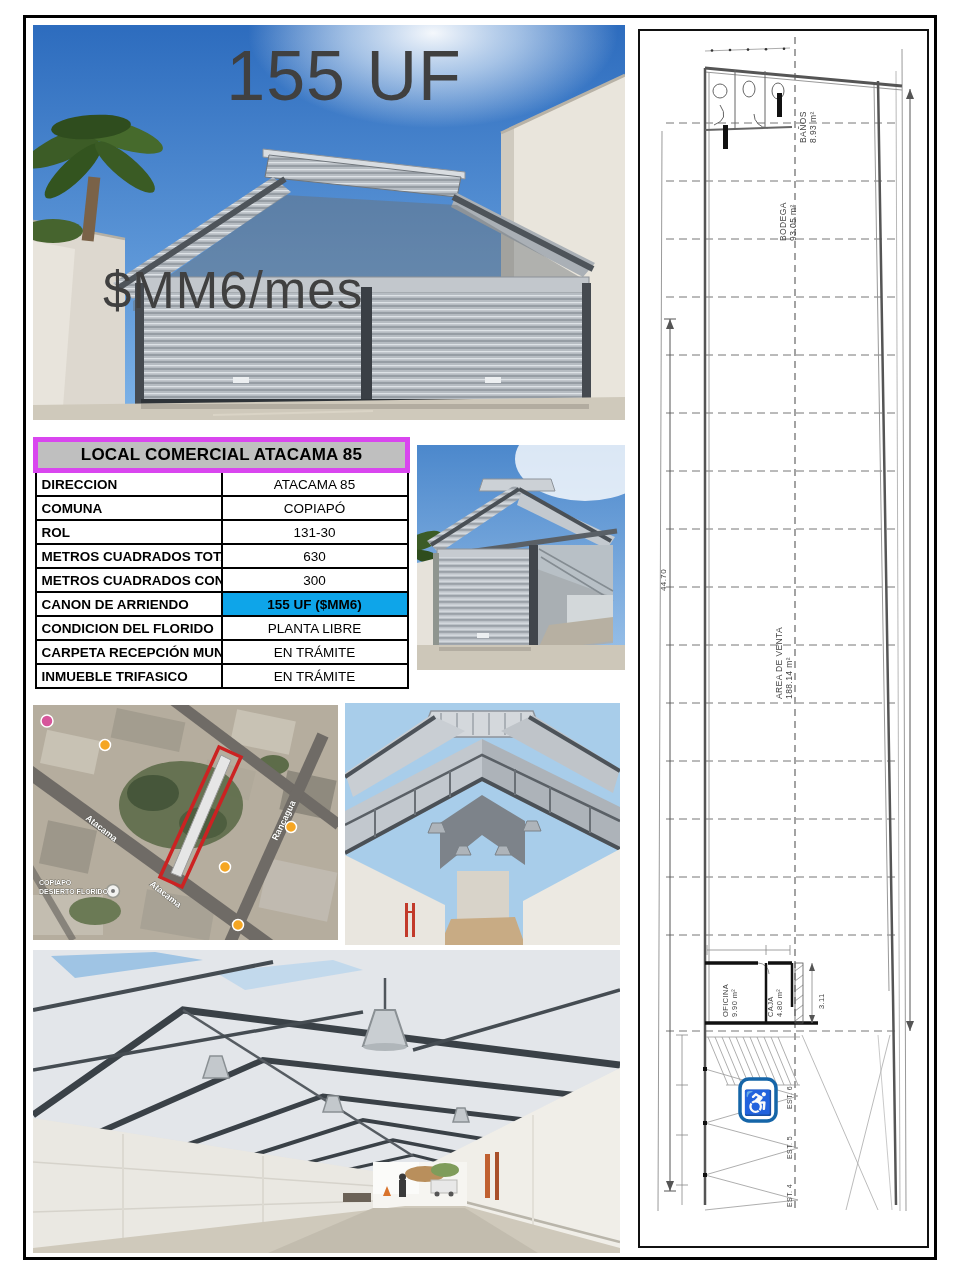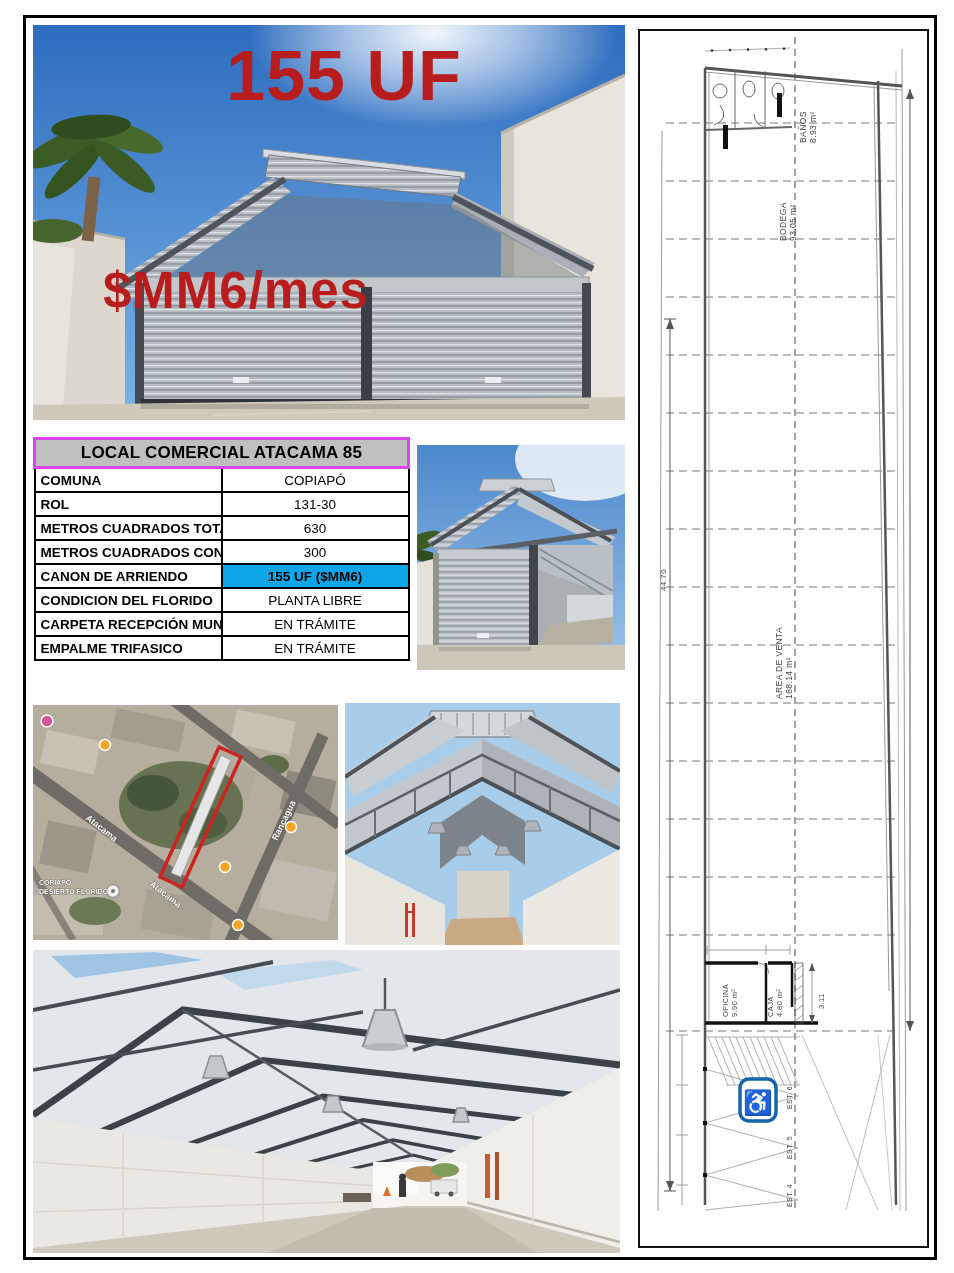--- a/index.html
+++ b/index.html
@@ -1,24 +1,24 @@
 <!DOCTYPE html>
 <html><head>
 <meta charset="utf-8">
 <style>
   html,body{margin:0;padding:0;background:#ffffff;}
   body{width:954px;height:1273px;font-family:"Liberation Sans",sans-serif;position:relative;overflow:hidden;}
   .page{position:absolute;left:0;top:0;width:954px;height:1273px;background:#fff;}
   .frame{position:absolute;left:23px;top:15px;width:908px;height:1239px;border:3px solid #000;}
   .photo{position:absolute;overflow:hidden;background:#dfe3e8;}
-  .overlay-red{position:absolute;color:#b91c1c;font-weight:bold;font-family:"Liberation Sans",sans-serif;line-height:1;white-space:nowrap;}
+  .overlay-red{position:absolute;color:#404040;font-weight:normal;font-family:"Liberation Sans",sans-serif;line-height:1;white-space:nowrap;}
   .price-top{left:0;top:16px;width:100%;text-align:center;font-size:70px;letter-spacing:1px;padding-left:30px;box-sizing:border-box;}
   .price-month{left:70px;top:240px;font-size:51px;letter-spacing:1px;}
   table.spec{position:absolute;left:33px;top:437px;width:377px;border-collapse:collapse;table-layout:fixed;}
-  table.spec th{background:#bfbfbf;border:3px solid #d946ef;font-size:17px;font-weight:bold;padding:3px 2px;text-align:center;letter-spacing:.2px;}
+  table.spec th{background:#bfbfbf;border:5px solid #d946ef;font-size:17px;font-weight:bold;padding:3px 2px;text-align:center;letter-spacing:.2px;}
   table.spec td{border:2px solid #000;font-size:13.5px;padding:1px 5px;height:20px;overflow:hidden;white-space:nowrap;}
   td.lab{font-weight:bold;width:258px;text-align:left;}
   td.val{text-align:center;}
   td.hl{background:#0ea5e9;font-weight:bold;}
   .plan{position:absolute;left:638px;top:29px;width:287px;height:1215px;border:2px solid #111;background:#fff;}
   svg text{font-family:"Liberation Sans",sans-serif;}
   .maplabel{fill:#ffffff;font-weight:bold;paint-order:stroke;stroke:#4a4a42;stroke-width:.7px;}
   .planlabel{fill:#444;letter-spacing:.4px;}
 </style>
 </head>
@@ -95,20 +95,24 @@
     <div class="overlay-red price-top">155 UF</div>
     <div class="overlay-red price-month">$MM6/mes</div>
   </div>
 
   <table class="spec">
     <tbody>
         <tr>
       <th colspan="2">LOCAL COMERCIAL ATACAMA 85</th>
     </tr>
     <tr>
+          <td class="lab">DIRECCION</td>
+          <td class="val">ATACAMA 85</td>
+        </tr>
+    <tr>
           <td class="lab">COMUNA</td>
           <td class="val">COPIAPÓ</td>
         </tr>
     <tr>
           <td class="lab">ROL</td>
           <td class="val">131-30</td>
         </tr>
     <tr>
           <td class="lab">METROS CUADRADOS TOTALES</td>
           <td class="val">630</td>
@@ -123,21 +127,21 @@
         </tr>
     <tr>
           <td class="lab">CONDICION DEL FLORIDO</td>
           <td class="val">PLANTA LIBRE</td>
         </tr>
     <tr>
           <td class="lab">CARPETA RECEPCIÓN MUNICIPAL</td>
           <td class="val">EN TRÁMITE</td>
         </tr>
     <tr>
-          <td class="lab">EMPALME TRIFASICO</td>
+          <td class="lab">INMUEBLE TRIFASICO</td>
           <td class="val">EN TRÁMITE</td>
         </tr>
   </tbody>
     </table>
 
   <div class="photo" style="left:417px;top:445px;width:208px;height:225px;">
     <svg width="208" height="225" viewBox="0 0 208 225">
       <defs>
         <linearGradient id="skyB" x1="0" y1="0" x2="0" y2="1">
           <stop offset="0" stop-color="#4c88cc"></stop>

